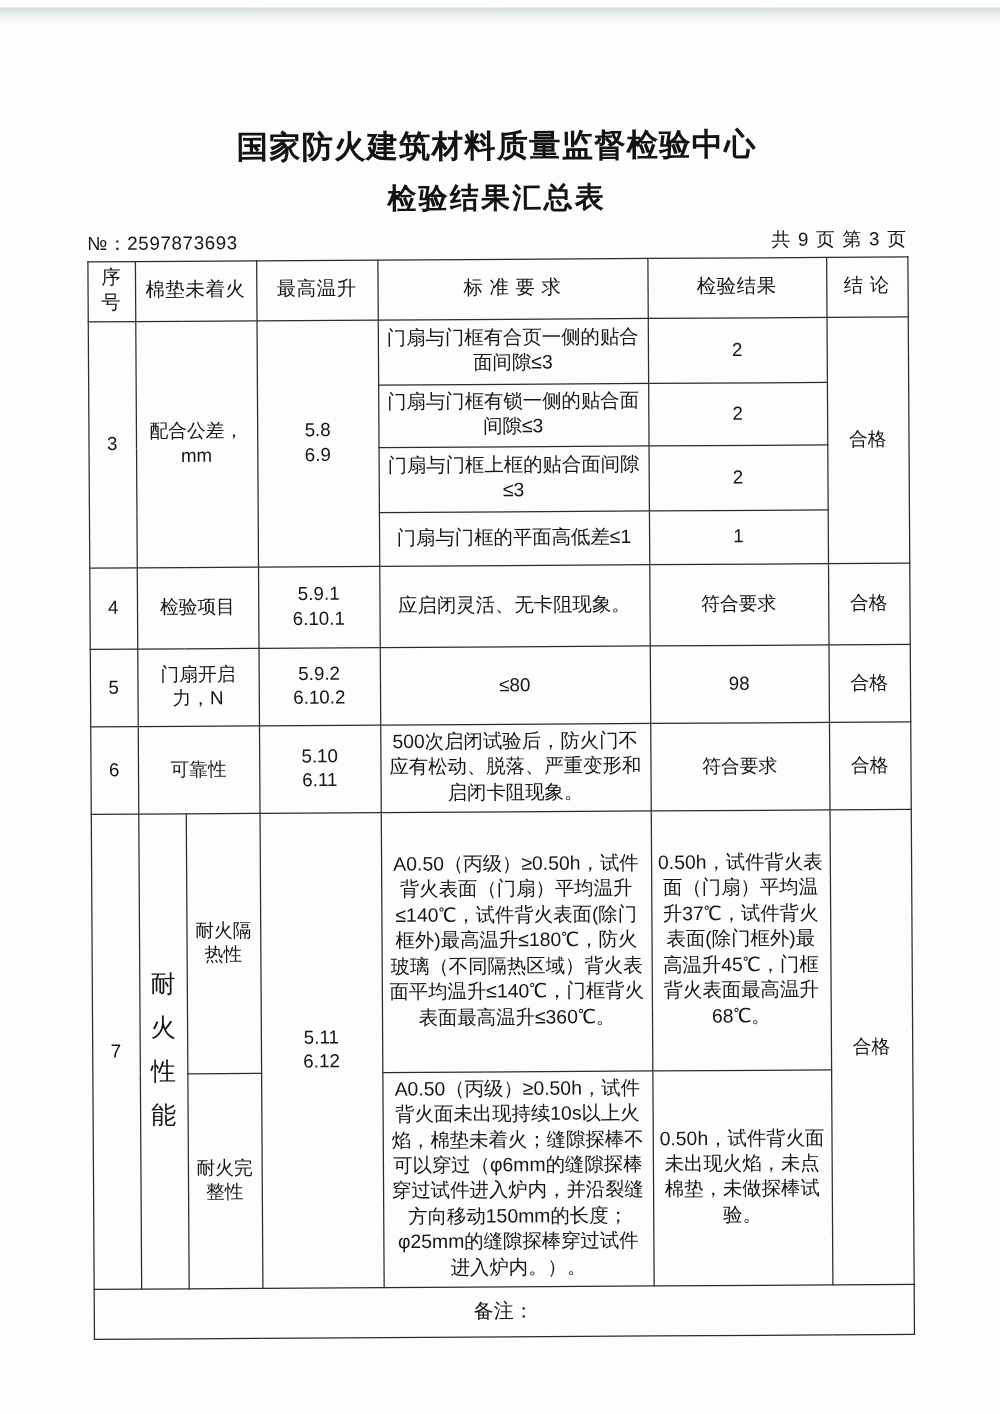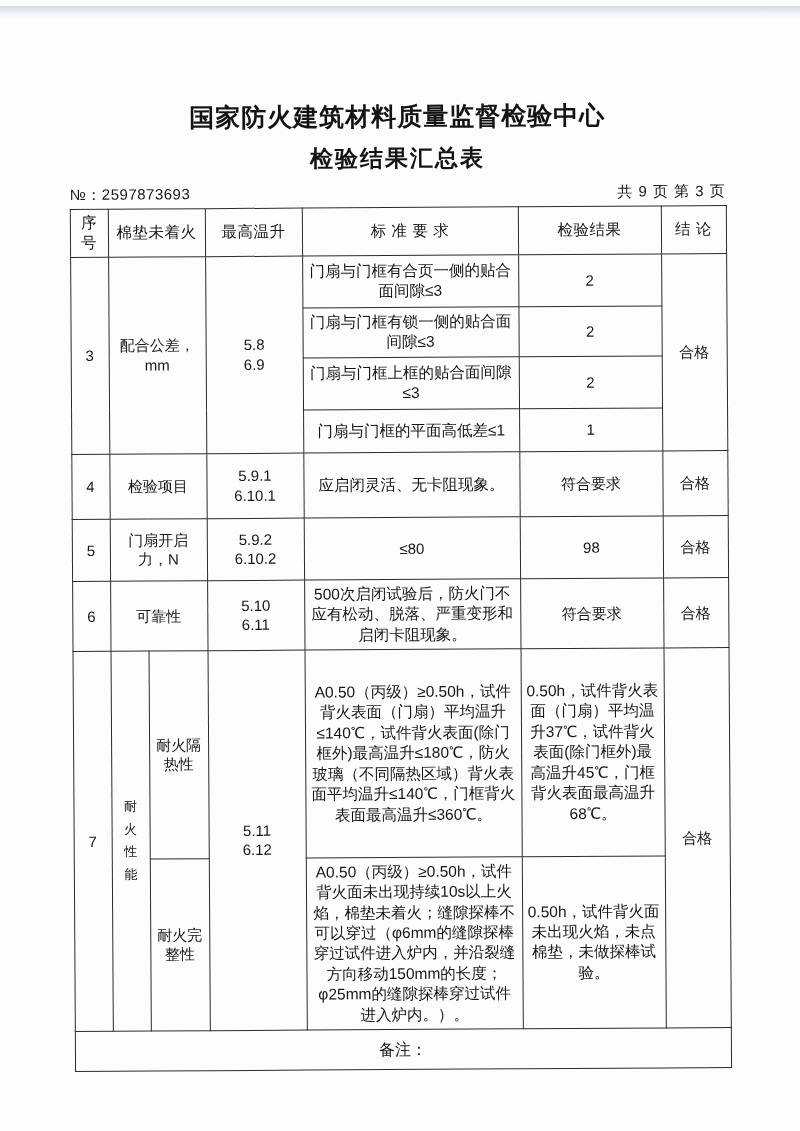--- a/index.html
+++ b/index.html
@@ -52,21 +52,21 @@
   }
   table.results th { font-size: 15.5px; letter-spacing: 0.5px; }
   td.req {
     text-align: left; font-size: 15.5px; padding-left: 6px; padding-right: 4px;
     white-space: pre-line;
   }
   td.result-left { text-align: left; font-size: 15.5px; padding-left: 5px; white-space: pre-line; }
   td.pre { white-space: pre-line; }
   td.bb0 { border-bottom: none; }
   td.bt0 { border-top: none; }
-  .vchars { display: inline-block; width: 1.05em; word-break: break-all; line-height: 1.75; font-size: 13px; }
+  .vchars { display: inline-block; width: 1.05em; word-break: break-all; line-height: 1.75; font-size: 20px; }
   td.remark-cell { text-align: left; font-size: 16px; padding-left: 7px; }
 </style>
 </head>
 <body>
 
 <div class="scan-edge-top"></div>
 
 <div class="sheet">
 
   <div class="title-block">

